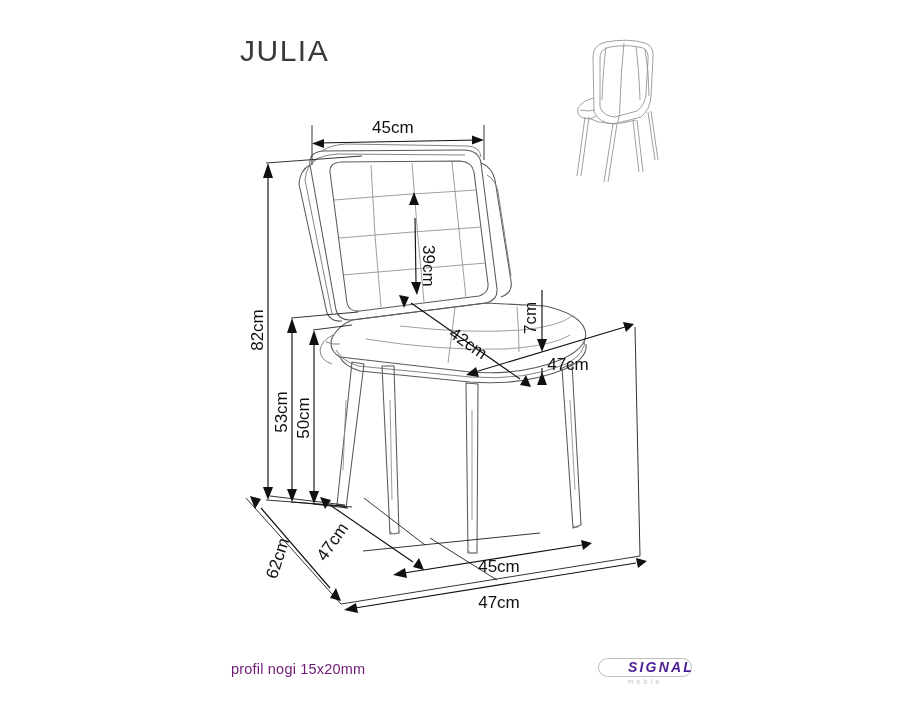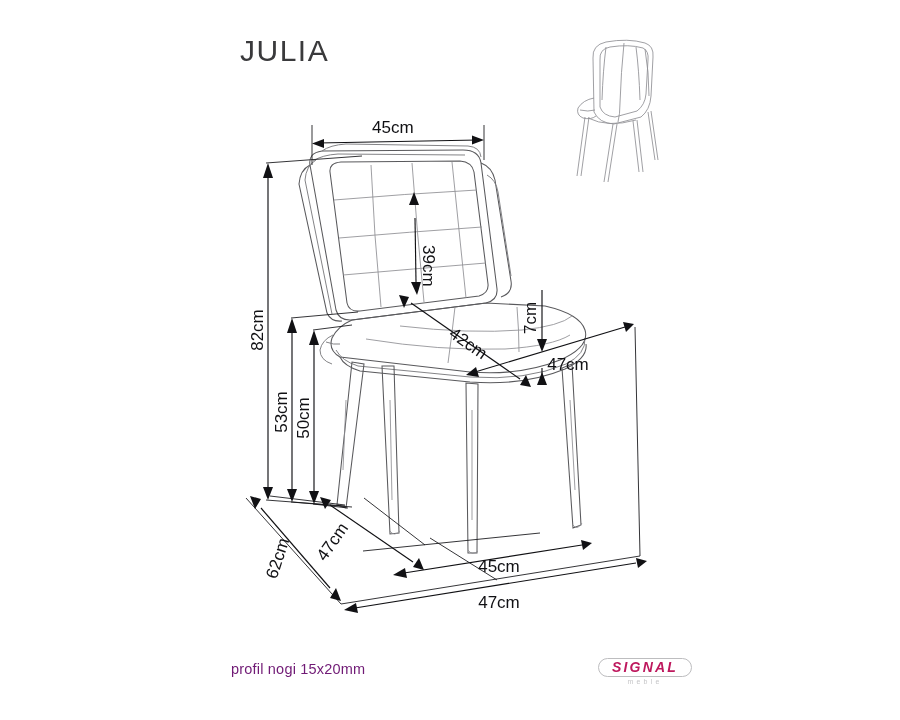--- a/index.html
+++ b/index.html
@@ -53,30 +53,30 @@
     position: absolute;
     left: 0; top: 0;
     width: 94px;
     height: 19px;
     border: 1.4px solid #bdbdbf;
     border-radius: 10px;
     box-sizing: border-box;
   }
   .logo-word {
     position: absolute;
-    left: 0; top: 0;
+    left: 16px; top: 0;
     width: 94px;
     height: 19px;
     line-height: 19px;
     text-align: center;
     font-size: 14px;
     font-weight: 700;
     font-style: italic;
     letter-spacing: 2.2px;
-    color: #be185d;
+    color: #4c1d95;
   }
   .logo-sub {
     position: absolute;
     left: 0; top: 20px;
     width: 94px;
     text-align: center;
     font-size: 7px;
     letter-spacing: 3.2px;
     color: #c6c6c8;
   }

